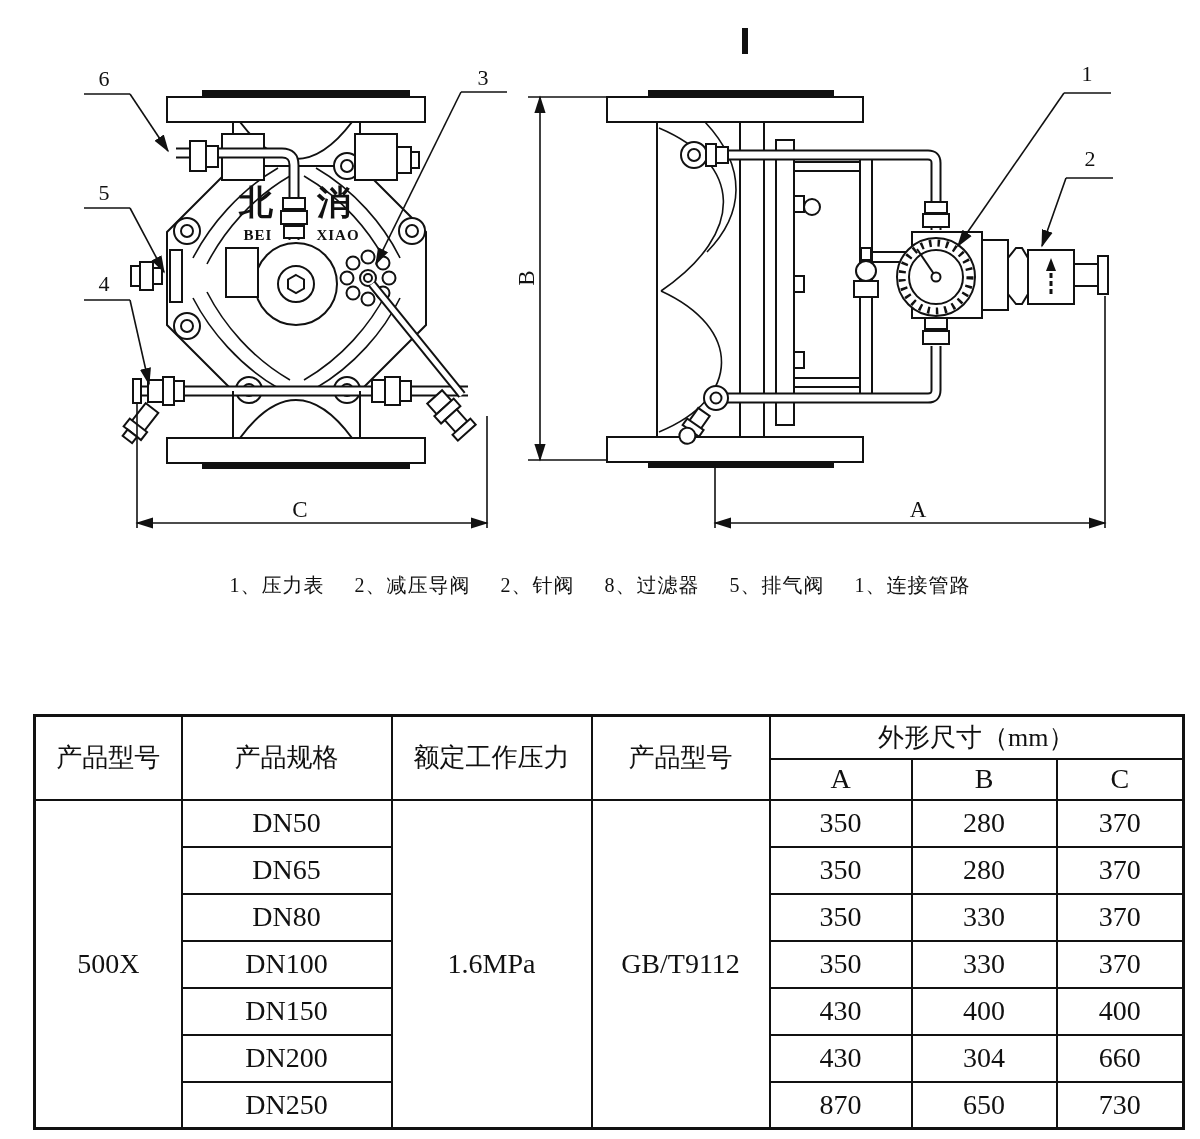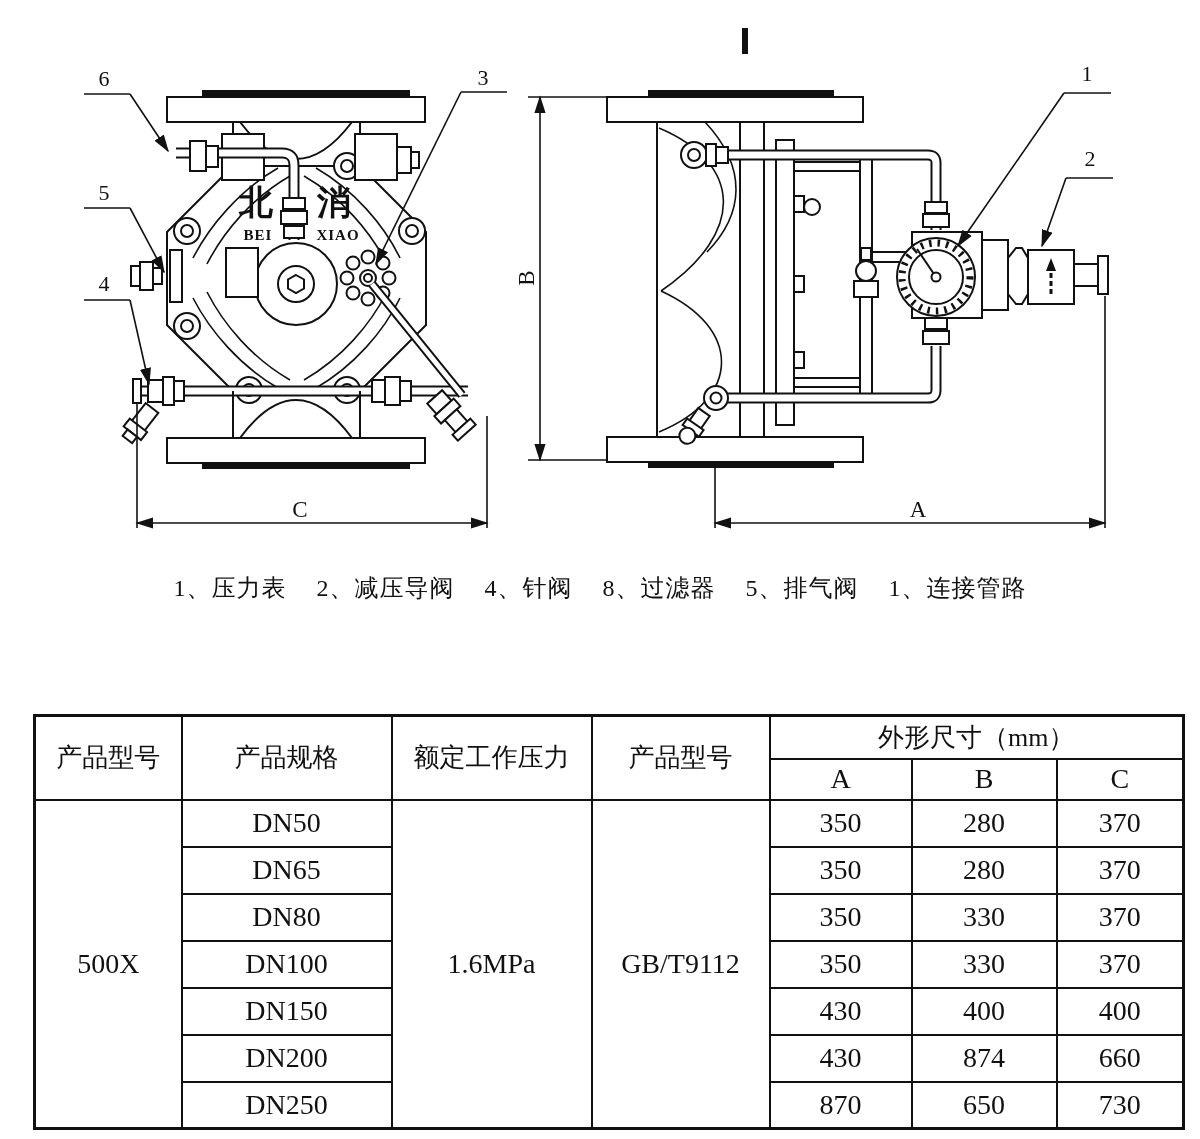--- a/index.html
+++ b/index.html
@@ -13,21 +13,21 @@
   svg .pipe-o{stroke:#111;stroke-width:11;fill:none;}
   svg .pipe-i{stroke:#ffffff;stroke-width:7;fill:none;}
   svg .rod-o{stroke:#111;stroke-width:9;fill:none;}
   svg .rod-i{stroke:#ffffff;stroke-width:5;fill:none;}
   svg text{fill:#111;font-family:"Liberation Serif","DejaVu Serif",serif;}
   svg text.callout{font-size:22px;}
   svg text.dim{font-size:23px;}
   svg text.brand-zh{font-size:34px;font-weight:bold;}
   svg text.brand-en{font-size:15px;font-weight:bold;letter-spacing:1px;}
   .legend{position:absolute;top:572px;left:0;width:1200px;display:flex;justify-content:center;
-          gap:30px;font-size:24px;letter-spacing:1px;white-space:nowrap;}
+          gap:30px;font-size:20px;letter-spacing:1px;white-space:nowrap;}
   table.spec{position:absolute;top:714px;left:33px;border-collapse:collapse;table-layout:fixed;
              width:1149px;text-align:center;}
   table.spec th,table.spec td{border:2px solid #111;font-weight:normal;padding:0;
              vertical-align:middle;overflow:hidden;}
   table.spec{border:3px solid #111;}
   th.hd{font-size:26px;}
   td.val,th.sub{font-size:28px;}
   tr.hr1{height:43px;text-align:center;} tr.hr2{height:41px;} tr.dr{height:47px;}
 </style>
 </head>
@@ -271,21 +271,21 @@
       <line class="thin" x1="1105" y1="296" x2="1105" y2="528"></line>
       <line class="thin" x1="715" y1="523" x2="1105" y2="523" marker-start="url(#arr)" marker-end="url(#arr)"></line>
       <text class="dim" x="918" y="517" text-anchor="middle">A</text>
     </g>
   </g>
 </svg>
 
 <div class="legend">
   <span>1、压力表</span>
   <span>2、减压导阀</span>
-  <span>4、针阀</span>
+  <span>2、针阀</span>
   <span>8、过滤器</span>
   <span>5、排气阀</span>
   <span>1、连接管路</span>
 </div>
 
 <table class="spec">
   <colgroup>
     <col style="width:147px">
         <col style="width:210px">
         <col style="width:200px">
@@ -336,21 +336,21 @@
   </tr>
   <tr class="dr">
     <td class="val">DN150</td>
     <td class="val">430</td>
     <td class="val">400</td>
     <td class="val">400</td>
   </tr>
   <tr class="dr">
     <td class="val">DN200</td>
     <td class="val">430</td>
-    <td class="val">874</td>
+    <td class="val">304</td>
     <td class="val">660</td>
   </tr>
   <tr class="dr">
     <td class="val">DN250</td>
     <td class="val">870</td>
     <td class="val">650</td>
     <td class="val">730</td>
   </tr>
 </tbody>
     </table>

